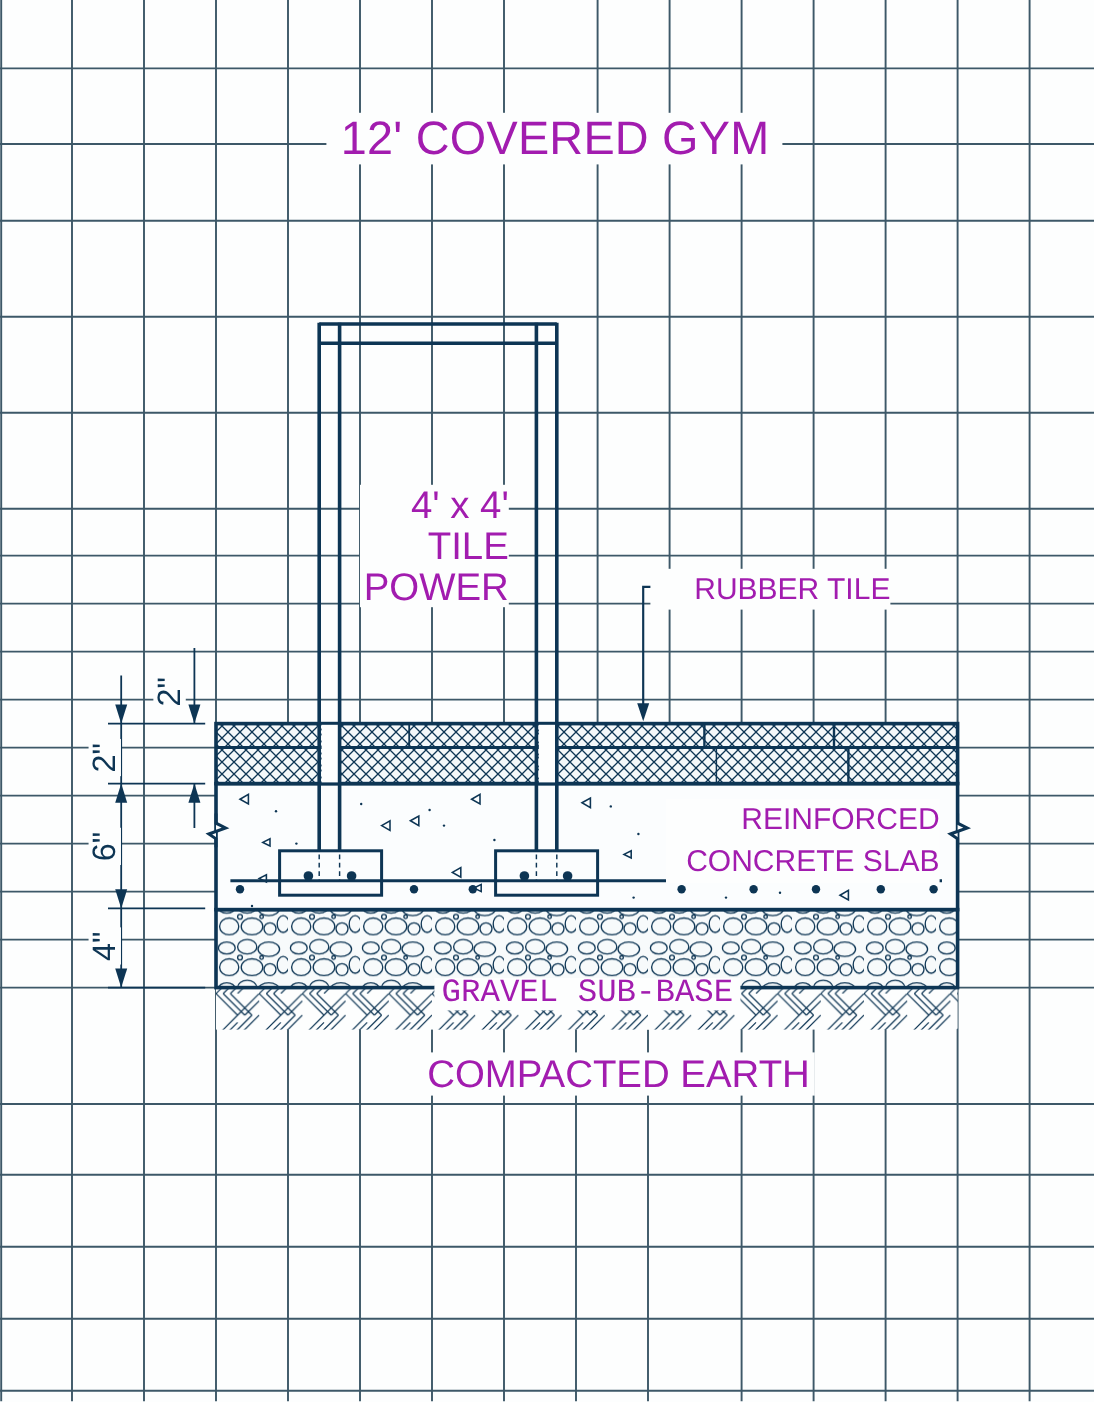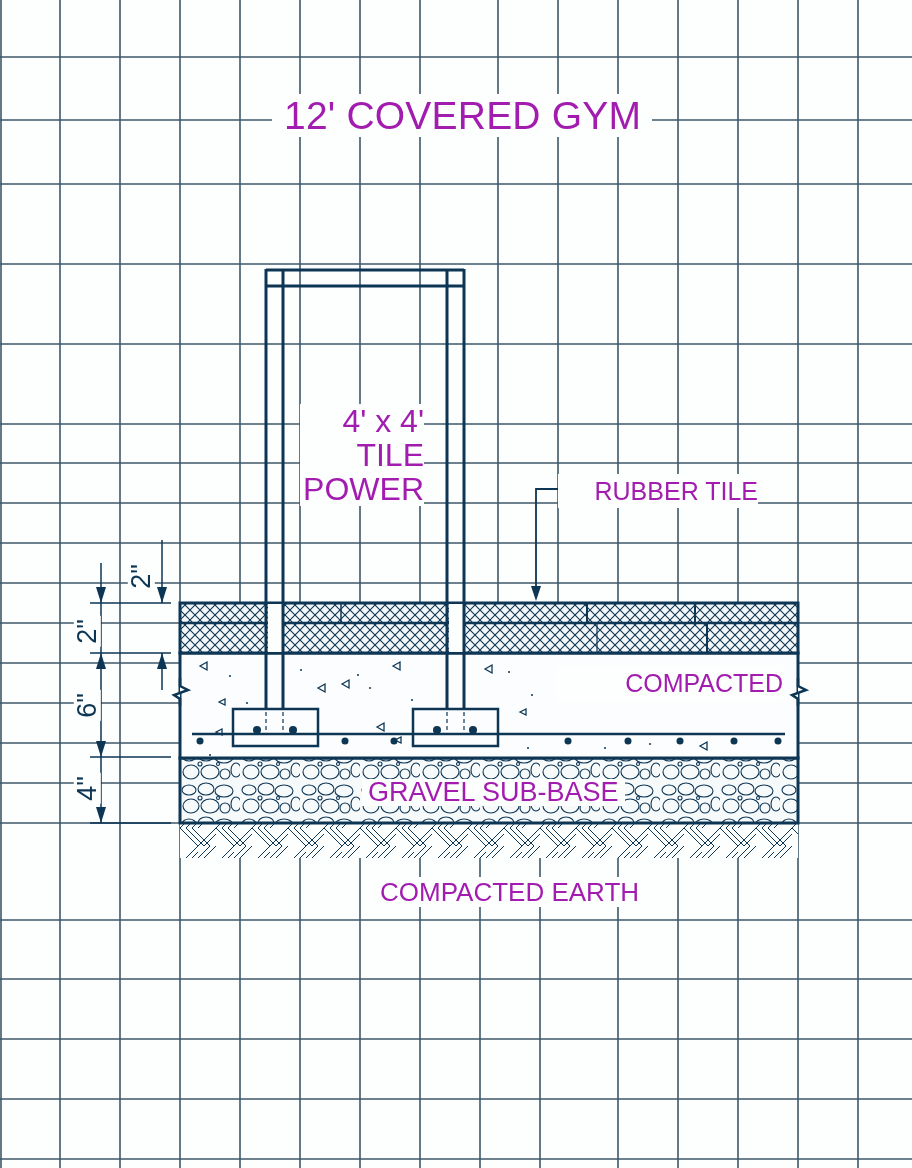--- a/index.html
+++ b/index.html
@@ -3,24 +3,24 @@
 <meta charset="utf-8">
 <style>
   html, body { margin: 0; padding: 0; background: #fdfefe; }
   body { width: 912px; height: 1168px; position: relative; overflow: hidden; font-family: "Liberation Sans", sans-serif; }
   #drawing { position: absolute; left: 0; top: 0; width: 912px; height: 1168px; }
   .grid line { stroke: #3d5868; stroke-width: 1.6; }
   .ink { stroke: #0d3554; fill: none; }
   .lbl { position: absolute; color: #a21caf; background: #fdfefe; white-space: nowrap; text-align: right; line-height: 1; }
   .title { left: 278px; top: 94px; font-size: 39px; padding: 2px 6px; letter-spacing: 0.2px; }
   .rack-label { left: 300px; top: 404px; width: 124px; font-size: 32px; line-height: 34px; padding: 0; }
-  .tile-label { left: 558px; top: 474px; width: 200px; font-size: 25px; line-height: 34px; }
+  .tile-label { left: 542px; top: 474px; width: 200px; font-size: 25px; line-height: 34px; }
   .slab-label { left: 555px; top: 666px; width: 228px; font-size: 25px; line-height: 35px; background: #fdfefe; }
-  .gravel-label { left: 362px; top: 779px; font-size: 27px; padding: 0 6px; }
-  .earth-label { left: 352px; top: 877px; font-size: 26px; padding: 2px 4px; margin-left: 24px; }
+  .gravel-label { left: 362px; top: 815px; font-size: 27px; padding: 0 6px; font-family: Liberation Mono, monospace; }
+  .earth-label { left: 352px; top: 877px; font-size: 32px; padding: 2px 4px; }
   .dim { position: absolute; color: #0d3554; font-size: 27px; background: #fdfefe; line-height: 1; transform: rotate(-90deg); transform-origin: center center; padding: 0 3px; }
   .dim-2a { left: 126px; top: 563px; }
   .dim-2b { left: 72px; top: 618px; }
   .dim-6  { left: 72px; top: 692px; }
   .dim-4  { left: 72px; top: 775px; }
 </style>
 </head>
 <body>
 
 <svg id="drawing" viewBox="0 0 912 1168" xmlns="http://www.w3.org/2000/svg">
@@ -214,21 +214,22 @@
   <div>4' x 4'</div>
   <div>TILE</div>
   <div>POWER</div>
 </div>
 
 <div class="lbl tile-label">
   <div>RUBBER TILE</div>
 </div>
 
 <div class="lbl slab-label">
-  <div>COMPACTED</div>
+  <div>REINFORCED</div>
+  <div>CONCRETE SLAB</div>
 </div>
 
 <div class="lbl gravel-label">GRAVEL SUB-BASE</div>
 <div class="lbl earth-label">COMPACTED EARTH</div>
 
 <div class="dim dim-2a">2"</div>
 <div class="dim dim-2b">2"</div>
 <div class="dim dim-6">6"</div>
 <div class="dim dim-4">4"</div>
 

